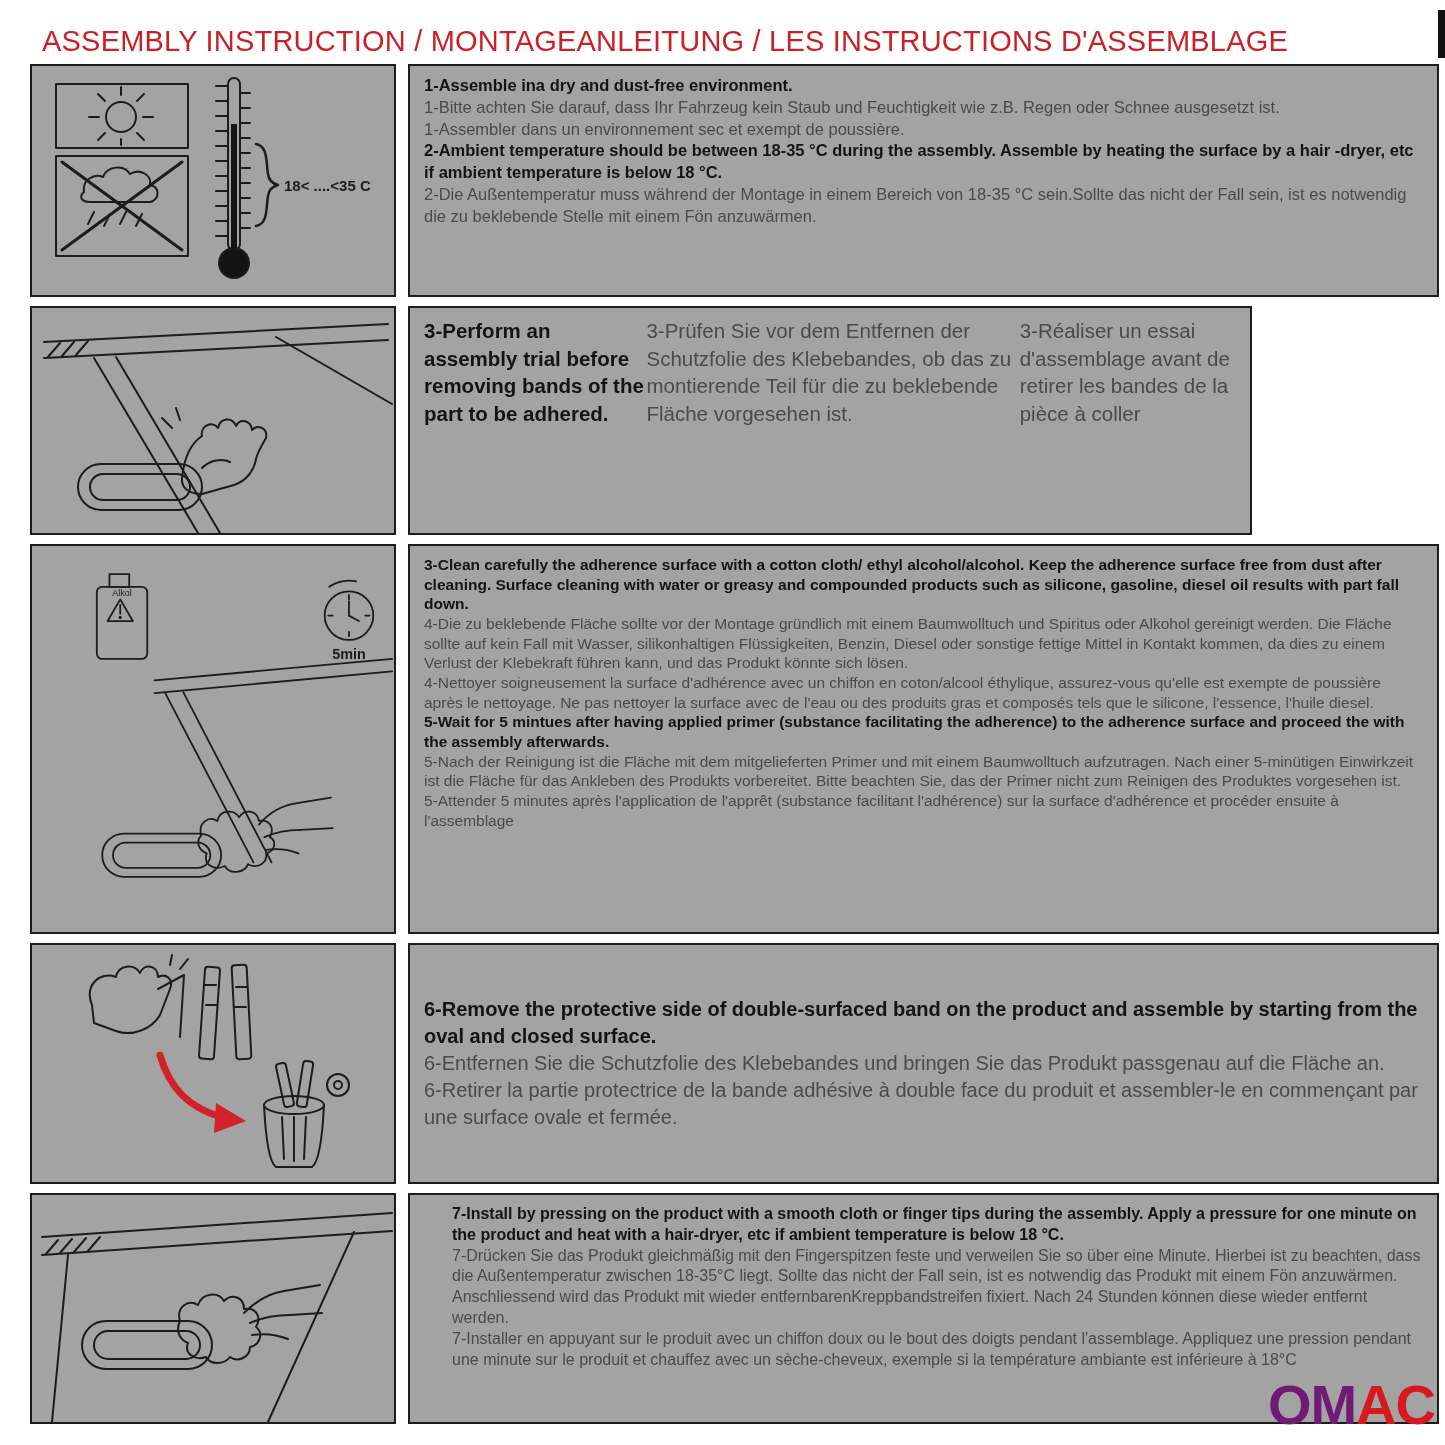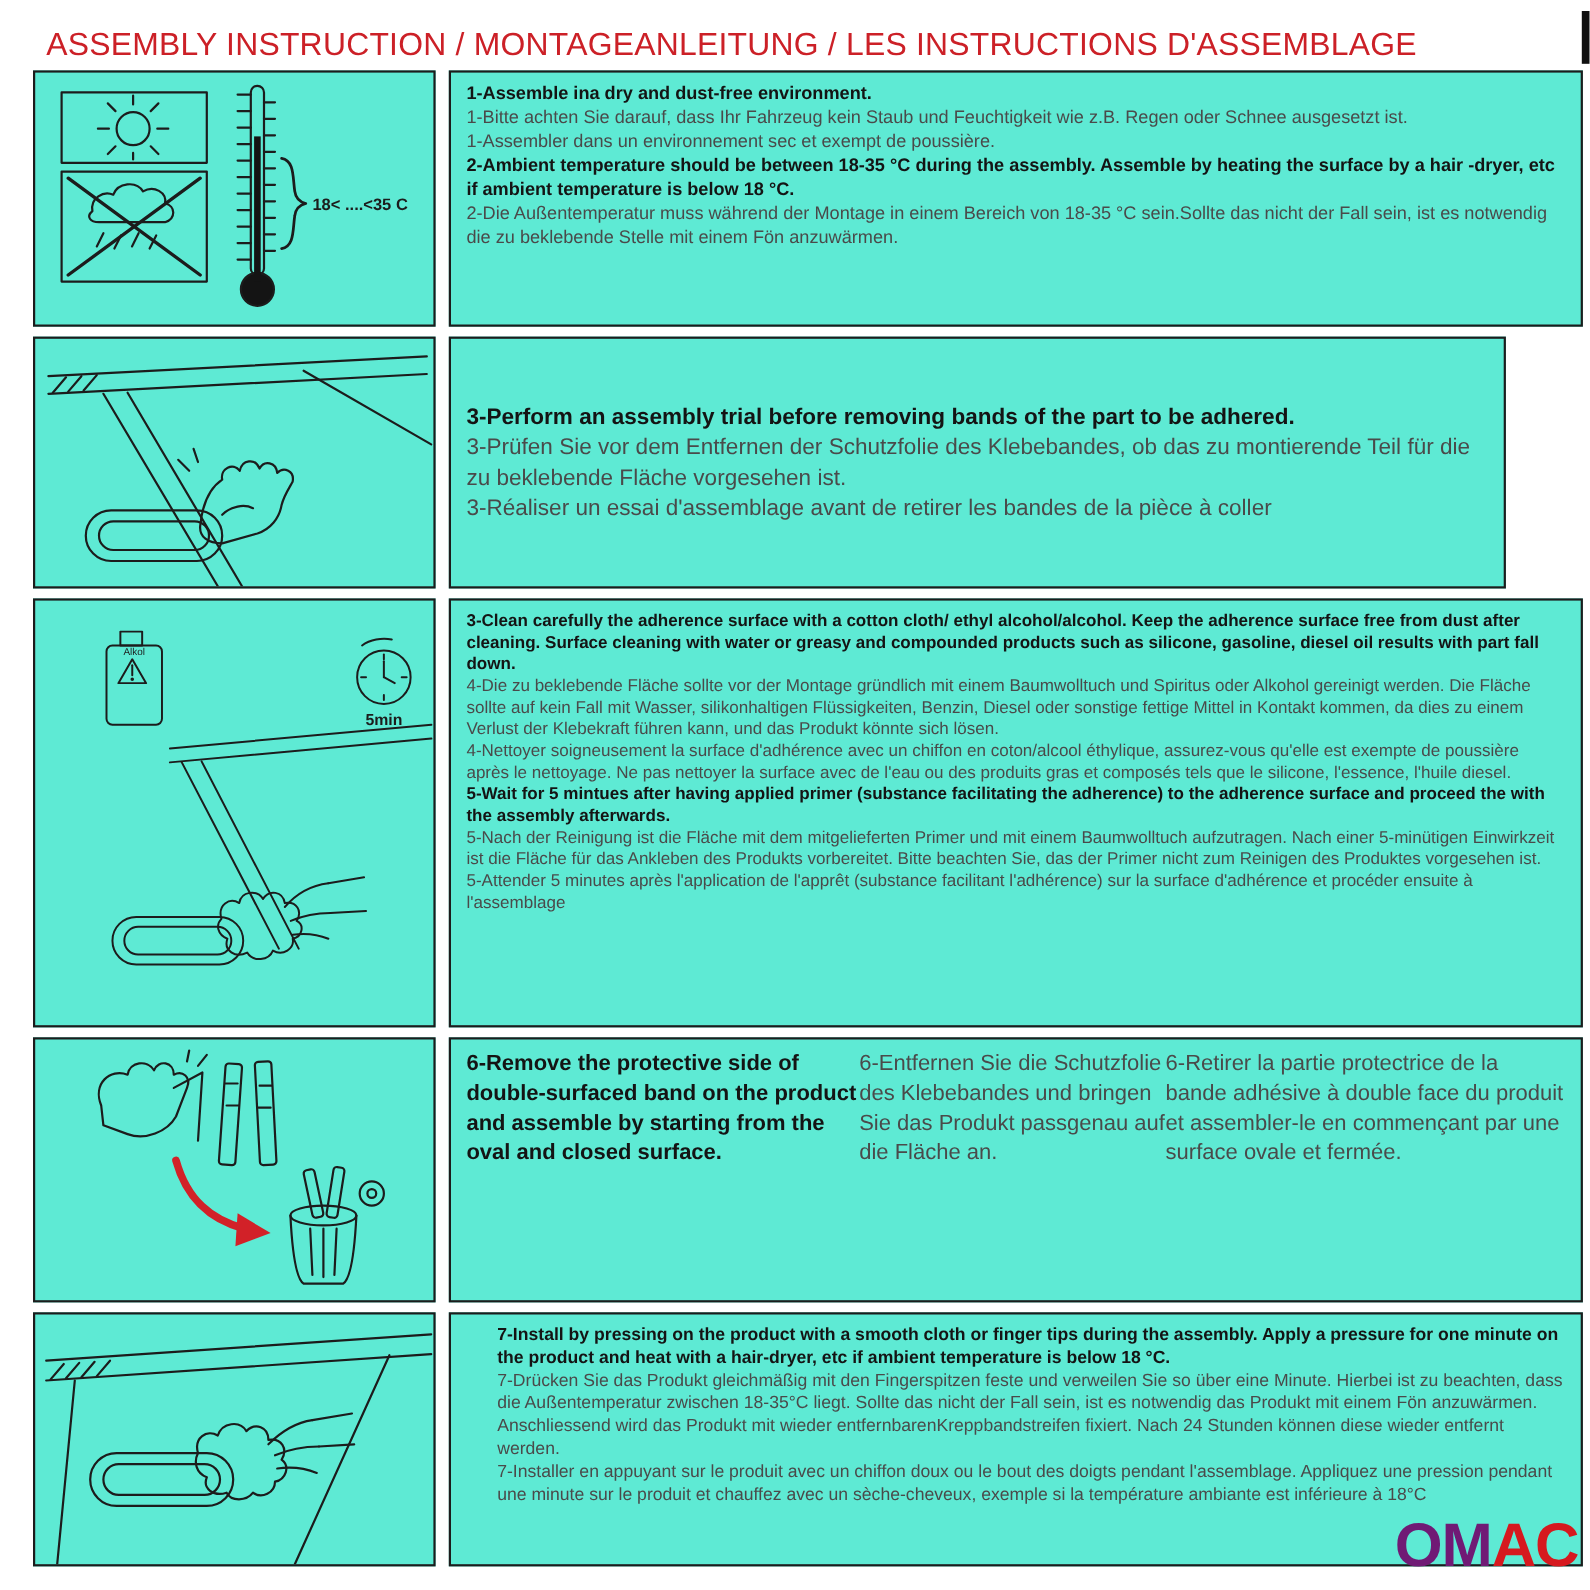--- a/index.html
+++ b/index.html
@@ -6,37 +6,37 @@
   body {
     width:1445px; height:1445px; background:#ffffff; position:relative; overflow:hidden;
     font-family:"Liberation Sans", sans-serif; color:#141414;
   }
   .page-title {
     position:absolute; left:42px; top:6px; width:1380px;
     font-size:29px; font-weight:400; color:#cc2027; letter-spacing:0.2px;
     font-family:"Liberation Sans", sans-serif;
   }
   .edge-mark { position:absolute; right:0; top:10px; width:7px; height:48px; background:#101010; }
-  .box { position:absolute; border:2px solid #1c1c1c; background:#5eead4; box-sizing:border-box; }
+  .box { position:absolute; border:2px solid #1c1c1c; background:#a3a3a3; box-sizing:border-box; }
   .txt { padding:9px 14px; }
   .txt p { margin:0; }
   .en { font-weight:700; color:#141414; }
   .de, .fr { color:#4a4a4a; }
   .gap { margin-top:16px; }
 
   .r1l{ left:30px; top:64px;  width:366px; height:233px; }
   .r1r{ left:408px; top:64px; width:1031px; height:233px; font-size:16.5px; line-height:1.32; }
   .r2l{ left:30px; top:306px; width:366px; height:229px; }
-  .r2r{ left:408px; top:306px; width:961px; height:229px; font-size:20.5px; line-height:1.35;
-        display:flex; flex-direction:column; justify-content:center; }
+  .r2r{ left:408px; top:306px; width:844px; height:229px; font-size:20.5px; line-height:1.35;
+        display:flex; flex-direction:row; justify-content:center; }
   .r3l{ left:30px; top:544px; width:366px; height:390px;padding-left:36px; }
   .r3r{ left:408px; top:544px; width:1031px; height:390px; font-size:15.5px; line-height:1.27; }
   .r4l{ left:30px; top:943px; width:366px; height:241px; }
   .r4r{ left:408px; top:943px; width:1031px; height:241px; font-size:20px; line-height:1.35;
-        display:flex; flex-direction:row; justify-content:center; }
+        display:flex; flex-direction:column; justify-content:center; }
   .r5l{ left:30px; top:1193px; width:366px; height:231px; }
   .r5r{ left:408px; top:1193px; width:1031px; height:231px; font-size:16px; line-height:1.3;padding-left:42px; }
 
   .box svg { display:block; width:100%; height:100%; }
   svg text { font-family:"Liberation Sans", sans-serif; }
 
   .logo {
     position:absolute; right:10px; bottom:12px;
     font-size:56px; font-weight:800; letter-spacing:-1px; line-height:1;
     font-family:"Liberation Sans", sans-serif;

